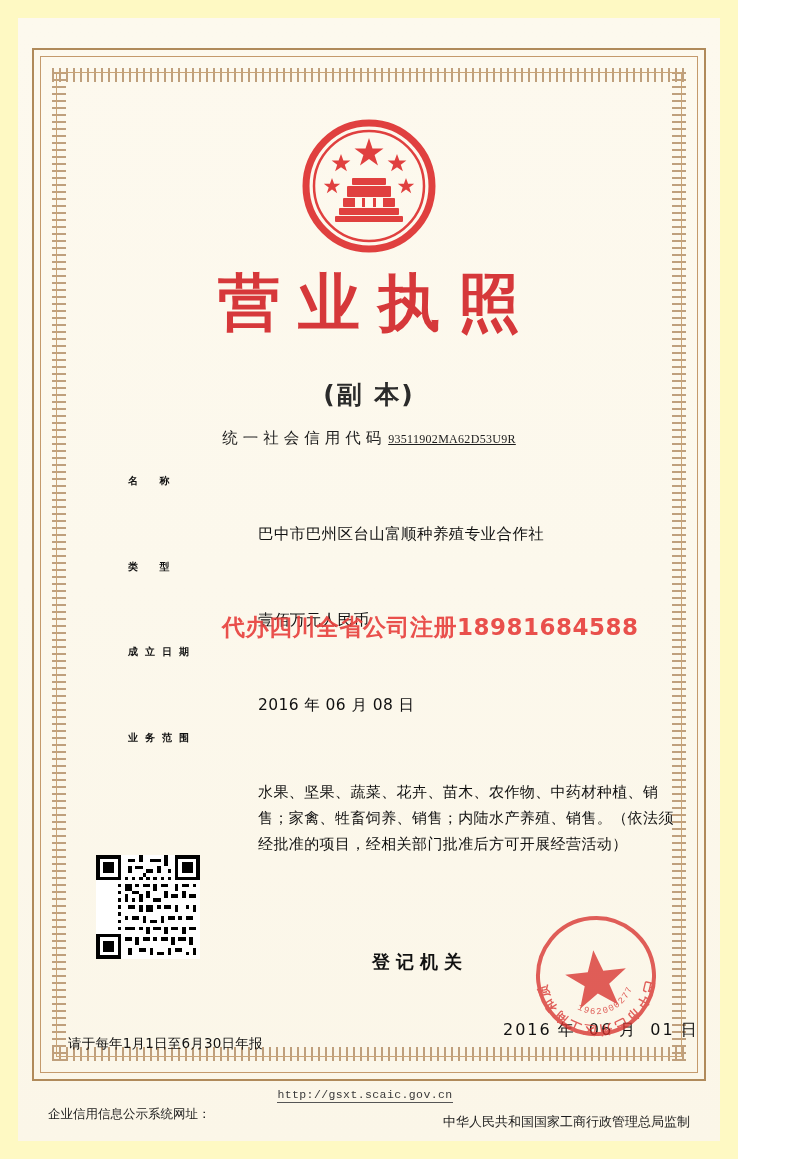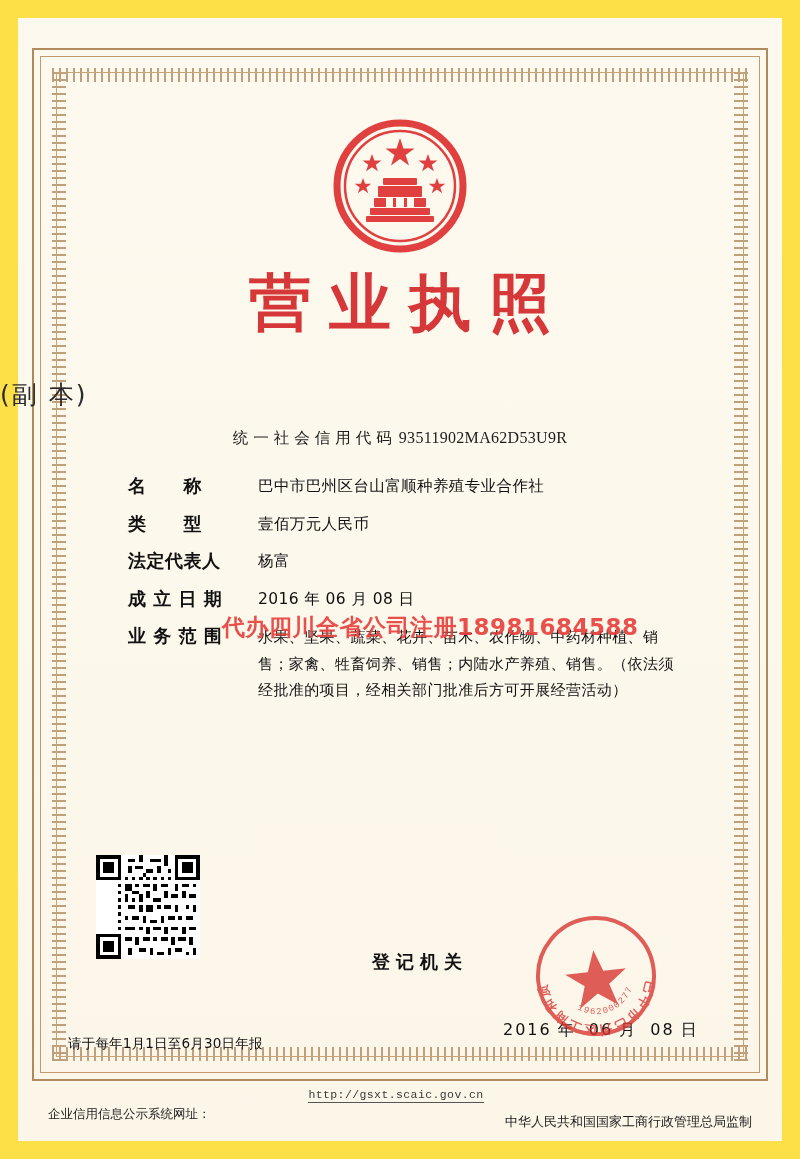--- a/index.html
+++ b/index.html
@@ -4,22 +4,22 @@
 <style>
   html,body{margin:0;padding:0;}
   body{
     width:800px;height:1159px;
     background:#ffffff;
     font-family:"Liberation Sans", sans-serif;
     overflow:hidden;
   }
   .page{
     position:relative;
-    width:800px;height:1159px;
-    background:#fde047;
+    width:738px;height:1159px;
+    background:#fef9c3;
   }
   
   .paper{
     position:absolute;left:18px;top:18px;right:18px;bottom:18px;
     background:linear-gradient(180deg,#fdf9ee 0%,#fcf8ec 50%,#fbf6e8 100%);
   }
   
   .frame-outer{
     position:absolute;left:32px;top:48px;right:32px;bottom:78px;
     border:2px solid #b08a5a;
@@ -59,62 +59,65 @@
     font-family:"DejaVu Sans", sans-serif;
     font-size:62px;
     font-weight:bold;
     letter-spacing:18px;
     color:#d6383a;
     text-indent:18px;
     line-height:1;
   }
   .subtitle{
     position:absolute;left:0;right:0;top:378px;
-    text-align:left;
+    text-align:center;
     font-size:25px;
     color:#2b2b2b;
     letter-spacing:2px;
     font-family:"DejaVu Sans", sans-serif;
+    font-weight:bold;
   }
   .credit-code{
     position:absolute;left:0;right:0;top:428px;
     text-align:center;
     font-size:15.5px;
     color:#1d1d1d;
     font-family:"DejaVu Sans", sans-serif;
   }
   .credit-code .lbl{letter-spacing:5px;}
-  .credit-code .val{letter-spacing:.3px;margin-left:2px;font-family:"Liberation Serif", serif;font-size:16px;}
+  .credit-code .val{letter-spacing:.3px;margin-left:2px;font-family:"Liberation Serif", serif;font-size:12px;text-decoration:underline;}
 
   
   .fields{
     position:absolute;left:128px;top:474px;width:560px;
     font-family:"DejaVu Sans", sans-serif;
     color:#1b1b1b;
   }
   .row{
     display:flex;
     align-items:flex-start;
     margin-bottom:12.5px;
   }
   .row .k{
     width:130px;
     flex:0 0 130px;
-    font-size:18px;
+    font-size:10px;
     font-weight:bold;
     color:#111;
     white-space:nowrap;
+    font-family:Liberation Mono, monospace;
   }
   .k.sp0{letter-spacing:.5px;}
   .row .v{
     flex:1;
     font-size:15.5px;
     line-height:1.62;
     color:#111;
     letter-spacing:.4px;
+    margin-top:48px;
   }
   .row.scope .v{font-size:15px;line-height:1.75;}
 
   
   .watermark{
     position:absolute;left:222px;top:612px;
     font-size:23px;
     font-weight:bold;
     color:#e8423f;
     font-family:"DejaVu Sans", sans-serif;
@@ -228,24 +231,20 @@
   </div>
 
   <div class="fields">
     <div class="row">
       <div class="k sp0">名　　称</div>
       <div class="v">巴中市巴州区台山富顺种养殖专业合作社</div>
     </div>
     <div class="row">
       <div class="k sp0">类　　型</div>
       <div class="v">壹佰万元人民币</div>
-    </div>
-    <div class="row">
-      <div class="k sp0">法定代表人</div>
-      <div class="v">杨富</div>
     </div>
     <div class="row">
       <div class="k sp0">成 立 日 期</div>
       <div class="v">2016 年 06 月 08 日</div>
     </div>
     <div class="row scope">
       <div class="k sp0">业 务 范 围</div>
       <div class="v">水果、坚果、蔬菜、花卉、苗木、农作物、中药材种植、销售；家禽、牲畜饲养、销售；内陆水产养殖、销售。（依法须经批准的项目，经相关部门批准后方可开展经营活动）</div>
     </div>
   </div>
@@ -361,21 +360,21 @@
           <rect x="10" y="12" width="1" height="1"></rect>
       </g>
     </svg>
   </div>
 
   <div class="registrar">登记机关</div>
 
   <div class="issue-date">
     <span>2016</span><span>年</span>
     <span>06</span><span>月</span>
-    <span>08</span><span>日</span>
+    <span>01</span><span>日</span>
   </div>
 
   <div class="seal">
     <svg viewBox="0 0 136 136" width="136" height="136" aria-hidden="true">
       <defs>
         <path id="sealArc" d="M 68,68 m -50,0 a 50,50 0 1,1 100,0" transform="rotate(180 68 68)" fill="none"></path>
         <path id="sealArcBottom" d="M 68,68 m -38,0 a 38,38 0 1,0 76,0" fill="none"></path>
       </defs>
       <g opacity="0.78">
         <circle cx="68" cy="68" r="58" fill="none" stroke="#d8322f" stroke-width="4"></circle>

